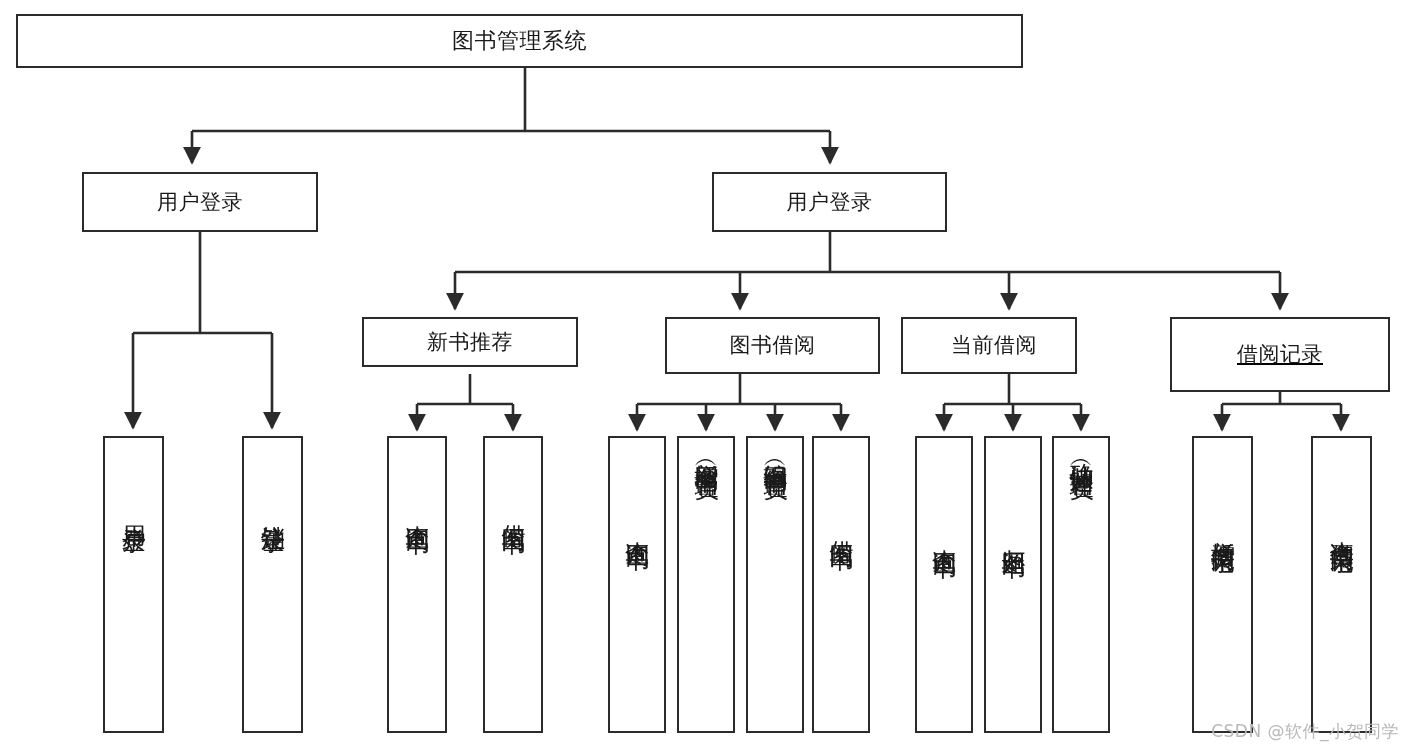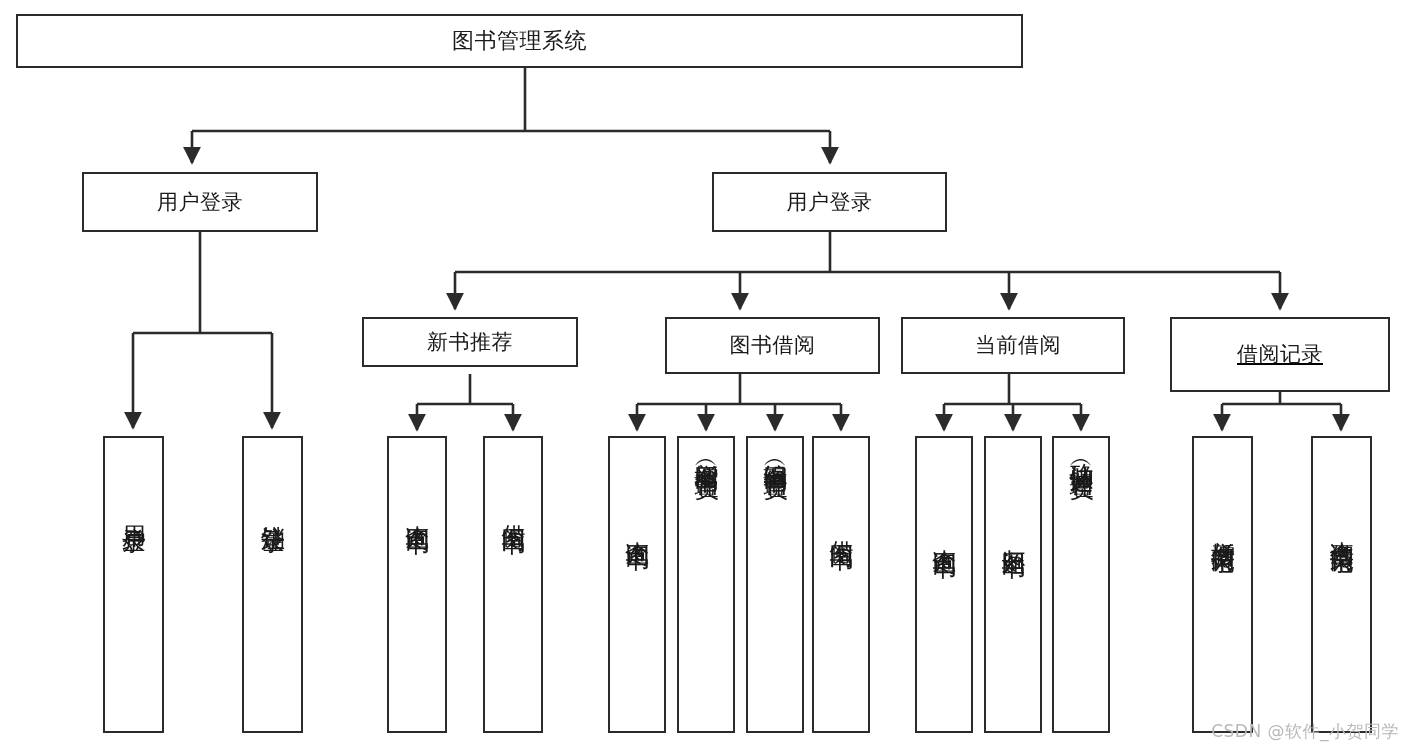--- a/index.html
+++ b/index.html
@@ -149,21 +149,21 @@
   <div class="node horizontal" style="left:712px; top:172px; width:235px; height:60px;">
     <span class="label">用户登录</span>
   </div>
 
   <div class="node horizontal" style="left:362px; top:317px; width:216px; height:50px;">
     <span class="label">新书推荐</span>
   </div>
   <div class="node horizontal" style="left:633px; top:317px; width:215px; height:57px;margin-left:32px;">
     <span class="label">图书借阅</span>
   </div>
-  <div class="node horizontal" style="left:901px; top:317px; width:224px; height:57px;padding-left:10px;">
+  <div class="node horizontal" style="left:901px; top:317px; width:176px; height:57px;padding-left:10px;">
     <span class="label">当前借阅</span>
   </div>
   <div class="node horizontal" style="left:1170px; top:317px; width:220px; height:75px;text-decoration:underline;">
     <span class="label">借阅记录</span>
   </div>
 
   <div class="node vertical mid" style="left:103px; top:436px; width:61px; height:297px;">
     <span class="label">用户登录</span>
   </div>
   <div class="node vertical mid" style="left:242px; top:436px; width:61px; height:297px;">

